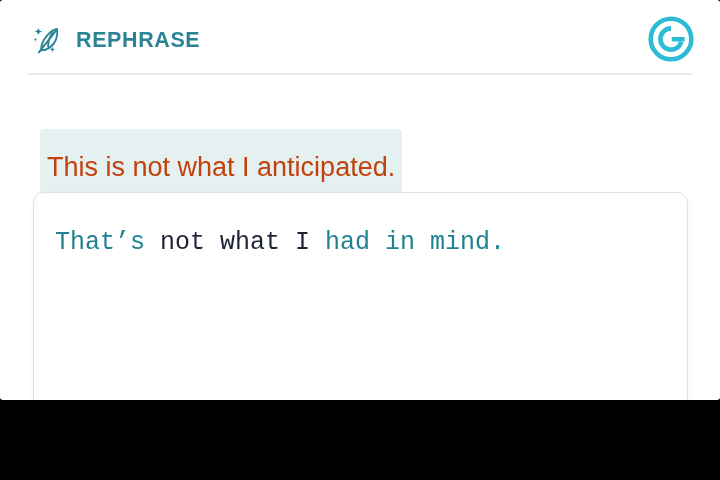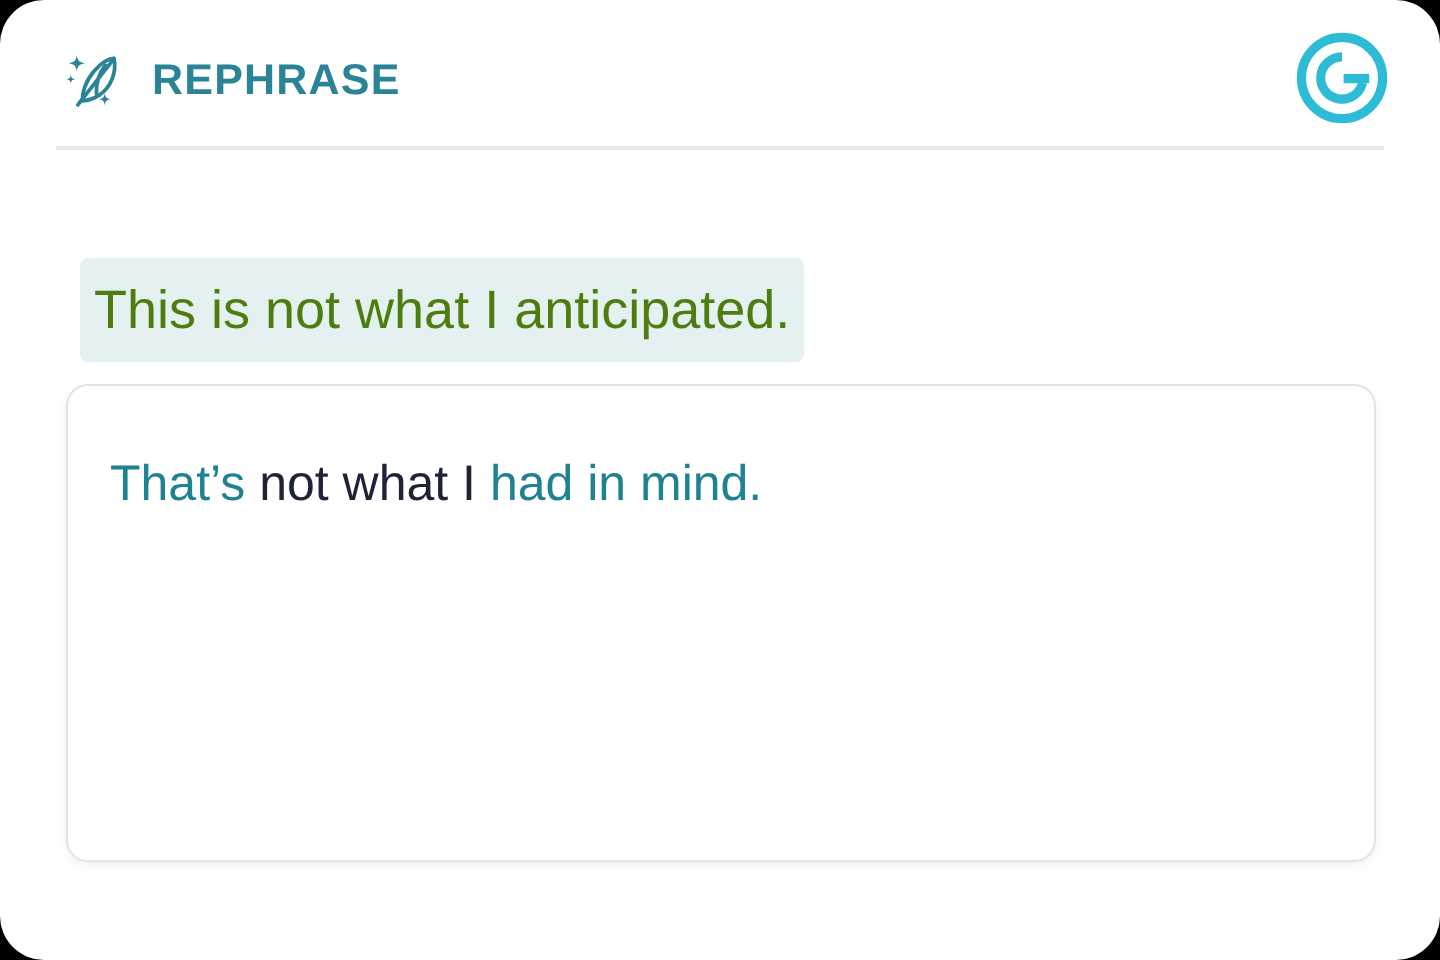--- a/index.html
+++ b/index.html
@@ -9,23 +9,23 @@
     width: 720px;
     height: 480px;
     background: #000000;
     font-family: "Liberation Sans", sans-serif;
     -webkit-font-smoothing: antialiased;
   }
 
   #panel {
     position: relative;
     width: 720px;
-    height: 480px;
+    height: 400px;
     background: #ffffff;
-    border-radius: 22px;
+    border-radius: 3px;
     overflow: hidden;
     box-sizing: border-box;
   }
 
   
   #header {
     position: absolute;
     left: 0;
     top: 0;
     width: 720px;
@@ -79,24 +79,24 @@
   
   #source-row {
     position: absolute;
     left: 40px;
     top: 129px;
   }
 
   #source-text {
     display: inline-block;
     background: #E5F1F0;
-    color: #4d7c0f;
+    color: #c2410c;
     font-size: 27px;
     line-height: 44px;
-    padding: 4px 7px;
+    padding: 16px 7px;
     border-radius: 4px;
     white-space: nowrap;
   }
 
   
   #suggestions-card {
     position: absolute;
     left: 33px;
     top: 192px;
     width: 655px;
@@ -106,20 +106,21 @@
     border-radius: 11px;
     box-shadow: 0 2px 5px rgba(0,0,0,0.055);
     box-sizing: border-box;
   }
 
   #suggestion-list {
     position: absolute;
     left: 21px;
     top: 18px;
     right: 16px;
+    font-family: Liberation Mono, monospace;
   }
 
   .suggestion-item {
     font-size: 25px;
     line-height: 63px;
     color: #1F8291;
     white-space: nowrap;
     cursor: pointer;
   }
 

